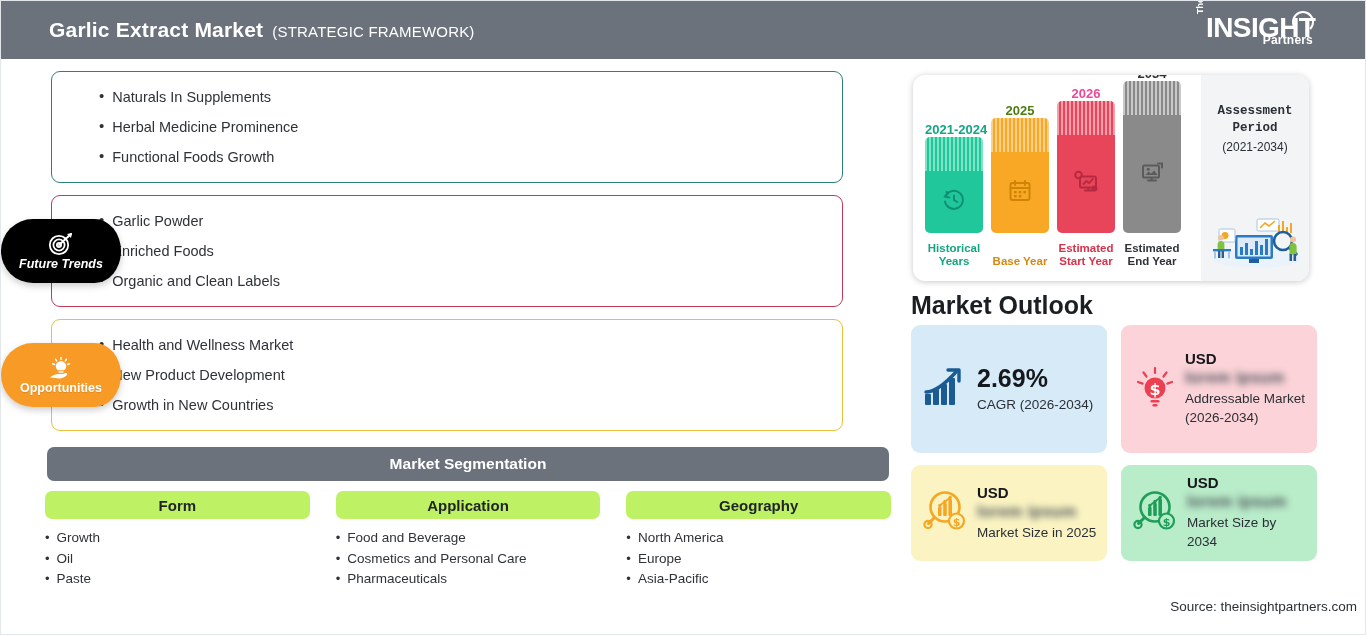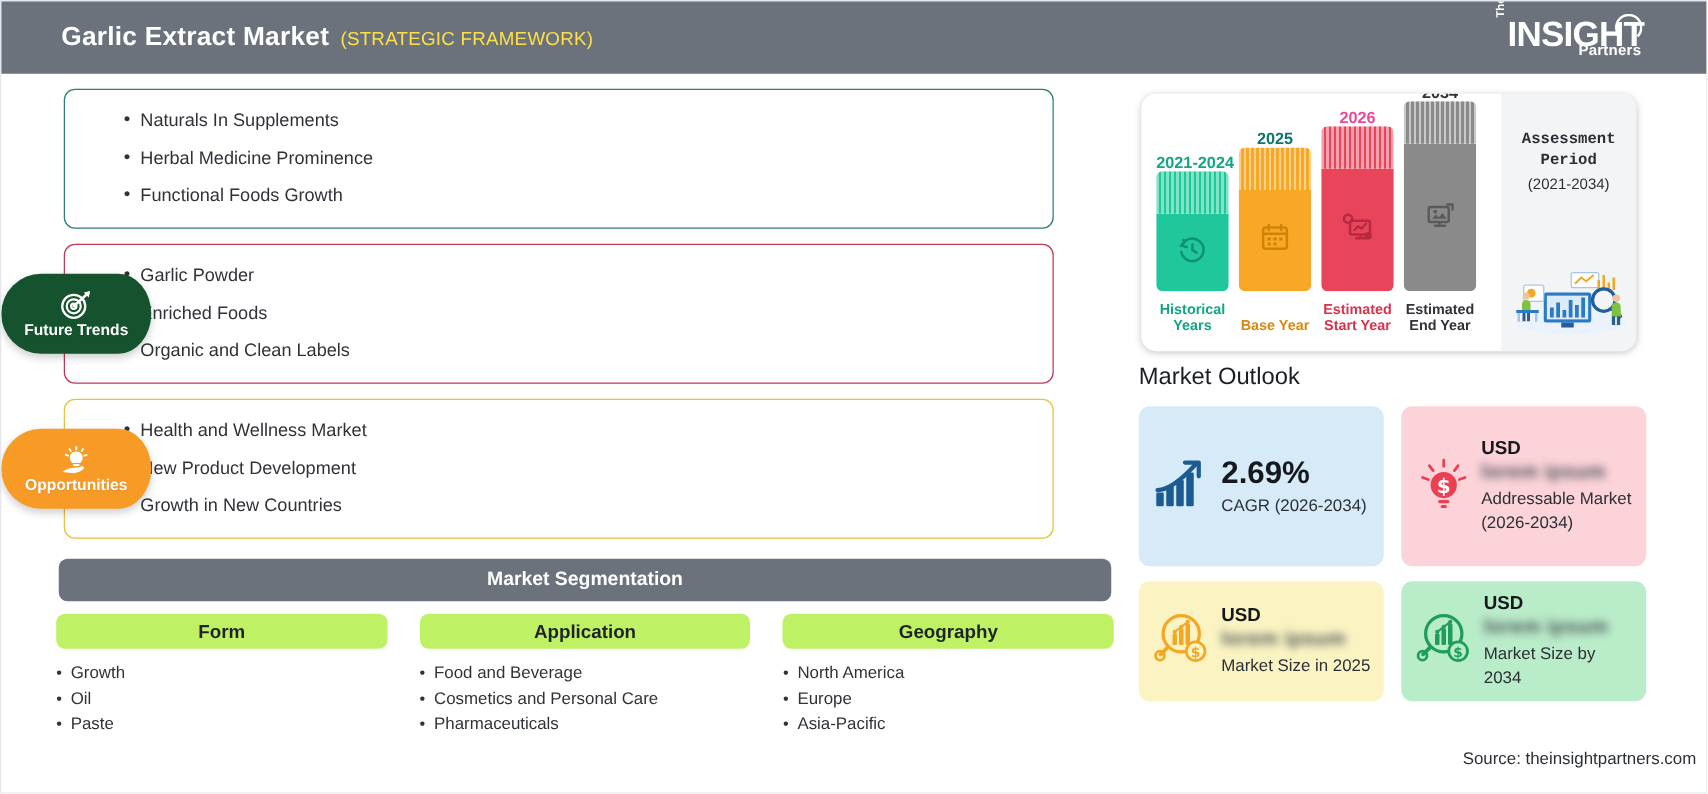--- a/index.html
+++ b/index.html
@@ -25,21 +25,21 @@
     display: flex; align-items: center;
   }
   .header-title {
     margin-left: 48px;
     color: #ffffff;
     font-size: 21px; font-weight: bold;
     letter-spacing: .2px;
     white-space: nowrap;
   }
   .header-sub {
-    color: #fde047;
+    color: #ffffff;
     font-size: 15px; font-weight: normal;
     margin-left: 9px;
     letter-spacing: .2px;
     margin-top: 27px;
   }
   .logo {
     position: absolute; right: 52px; top: 10px;
     width: 120px; height: 40px;
     color: #fff;
   }
@@ -178,21 +178,21 @@
     font-family: Liberation Mono, monospace;
   }
   .assess-p {
     margin-top: 4px; text-align: center;
     font-size: 12px; color: #2a2f35;
   }
   .assess-art { position: absolute; bottom: 6px; left: 4px; }
 
   .outlook-title {
     position: absolute; left: 10px; top: 232px;
-    font-size: 19px; font-weight: normal; color: #1b1f24;
+    font-size: 25px; font-weight: bold; color: #1b1f24;
   }
   .cards {
     position: absolute; left: 10px; top: 266px;
     width: 416px;
     display: grid; grid-template-columns: 196px 196px;
     gap: 12px 14px;
   }
   .ocard {
     border-radius: 9px; position: relative;
     display: flex; align-items: center; gap: 8px;
@@ -261,21 +261,21 @@
         </div>
       <div class="bullet">
           <span class="dot">•</span>
           <span>Enriched Foods</span>
         </div>
       <div class="bullet">
           <span class="dot">•</span>
           <span>Organic and Clean Labels</span>
         </div>
     </div>
-    <div class="badge" style="top:160px;background:#14532d;">
+    <div class="badge" style="top:160px;background:#000000;font-style:italic;">
       <span class="b-icon">
         <svg width="28" height="24" viewBox="0 0 28 24">
             <g fill="none" stroke="#fff" stroke-width="1.8">
               <circle cx="12" cy="13" r="9.2"></circle>
               <circle cx="12" cy="13" r="5.6"></circle>
               <circle cx="12" cy="13" r="2.1"></circle>
             </g>
             <path d="M12 13 L24 2" stroke="#fff" stroke-width="2" stroke-linecap="round"></path>
             <path d="M20 2 L25 1 L24 6" fill="#fff"></path>
           </svg>
@@ -392,21 +392,21 @@
                     </g>
                     <circle cx="5.6" cy="5" r="1.1" fill="#0f8f73"></circle>
                   </svg>
               </span>
             </div>
           </div>
           <div class="tl-cap" style="color:#14a583;">Historical Years</div>
         </div>
 
         <div class="tl-item" style="left:78px;">
-          <div class="tl-year" style="bottom:151px;color:#0f766e;">2025</div>
+          <div class="tl-year" style="bottom:151px;color:#4d7c0f;">2025</div>
           <div class="tl-bar" style="bottom:36px;height:115px;">
             <div class="tl-stripe" style="background:repeating-linear-gradient(90deg,#fbd08a 0 2px,#f9a826 2px 4px);"></div>
             <div class="tl-solid" style="height:81px;background:#f9a826;">
               <span>
                 <svg width="24" height="24" viewBox="0 0 24 24">
                     <rect x="2.5" y="4" width="19" height="17" rx="2" fill="none" stroke="#cf8407" stroke-width="2"></rect>
                     <path d="M2.5 9h19" stroke="#cf8407" stroke-width="2"></path>
                     <path d="M7 2v4M17 2v4" stroke="#cf8407" stroke-width="2" stroke-linecap="round"></path>
                     <g fill="#cf8407">
                       <rect x="6" y="12" width="2.6" height="2.4"></rect>

